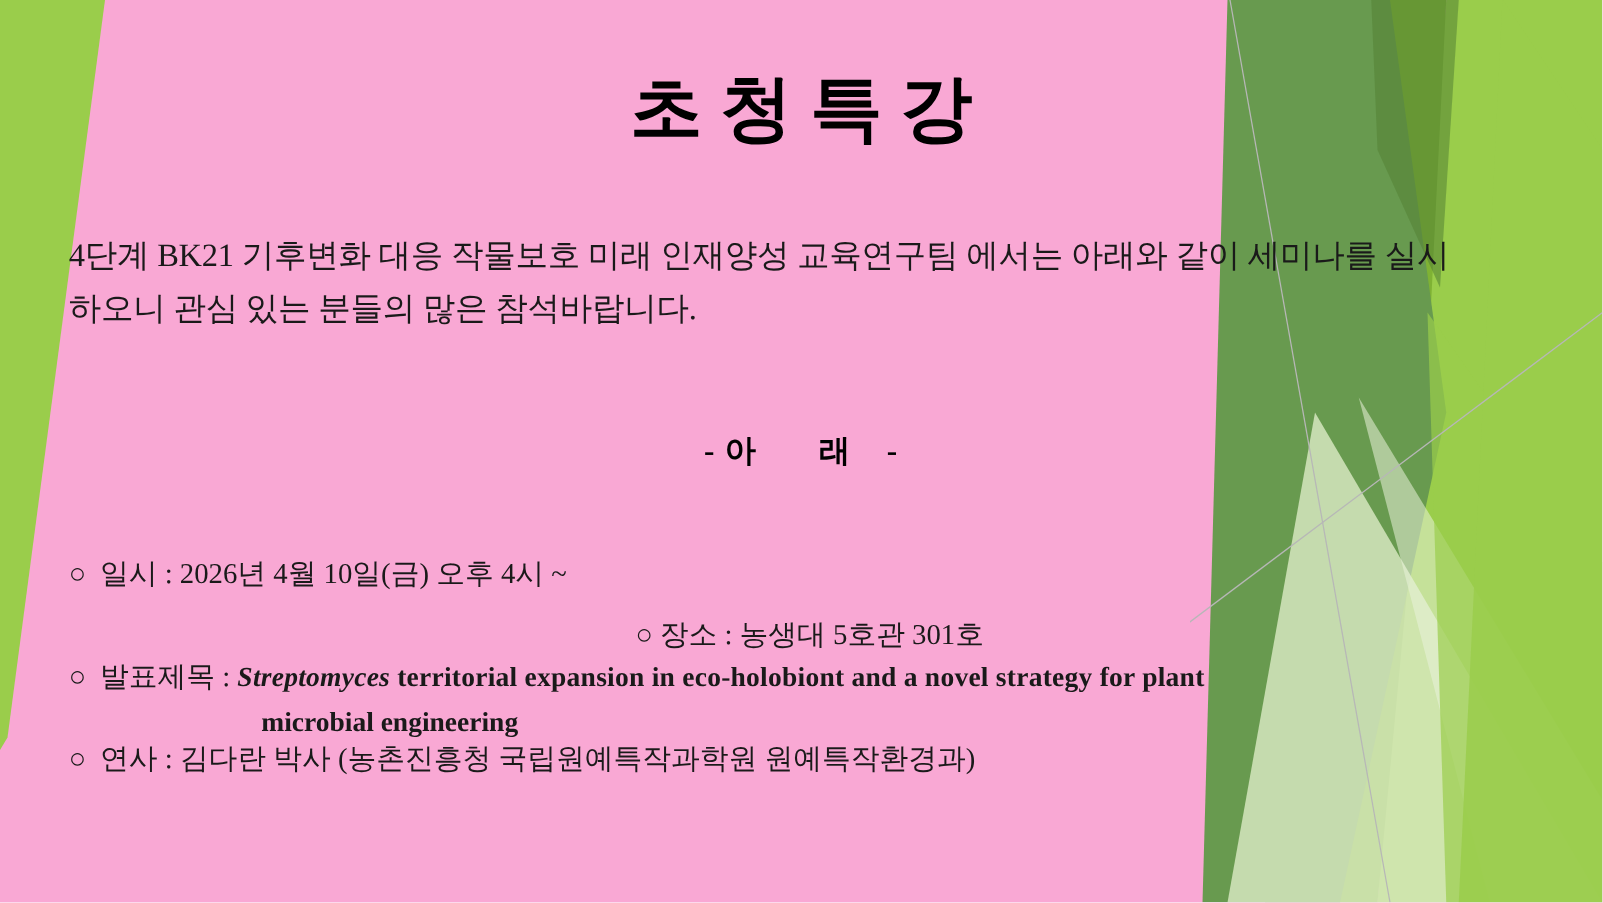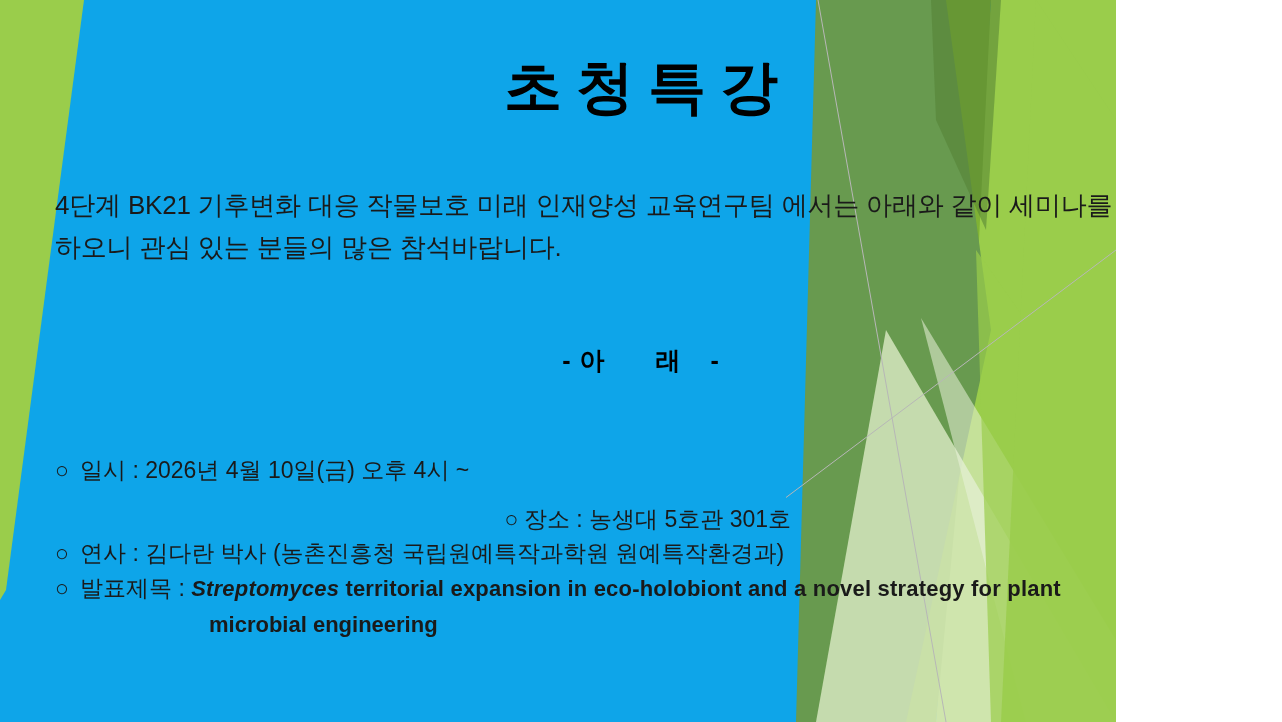--- a/index.html
+++ b/index.html
@@ -2,25 +2,25 @@
 <html><head>
 <meta charset="utf-8">
 <style>
   html, body {
     margin: 0;
     padding: 0;
     background: #ffffff;
   }
   #slide {
     position: relative;
-    width: 1116px;
+    width: 1282px;
     height: 722px;
-    background: #0ea5e9;
+    background: #f9a8d4;
     overflow: hidden;
-    font-family: Liberation Sans, sans-serif;
+    font-family: Liberation Serif, serif;
   }
   #deco-left, #deco-right {
     position: absolute;
     top: 0;
     height: 722px;
     pointer-events: none;
   }
   #deco-left { left: 0; width: 120px; }
   #deco-right { right: 0; width: 330px; }
 
@@ -63,21 +63,21 @@
     text-align: center;
     font-size: 25px;
     font-weight: bold;
     color: #000000;
     letter-spacing: 1px;
   }
   #below-marker .gap-wide { letter-spacing: 22px; }
 
   #detail-list {
     position: absolute;
-    top: 456px;
+    top: 444px;
     left: 55px;
     width: 1180px;
   }
   .detail-row {
     display: block;
     font-size: 23px;
     color: #1a1a1a;
     line-height: 1.30;
     white-space: nowrap;
   }
@@ -155,29 +155,29 @@
         <span>:</span>
         <span>2026년 4월 10일(금) 오후 4시 ~</span>
       </div>
 
       <div class="detail-row r1">
         <span class="bullet-mark">○</span><span>장소</span>
         <span>:</span>
         <span>농생대 5호관 301호</span>
       </div>
 
-      <div class="detail-row r2">
-        <span class="bullet-mark">○</span><span>연사</span>
-        <span>:</span>
-        <span>김다란 박사 (농촌진흥청 국립원예특작과학원 원예특작환경과)</span>
-      </div>
-
       <div class="detail-row r3">
         <span class="bullet-mark">○</span><span>발표제목</span>
         <span>:</span>
         <span class="talk-title"><span class="sp-genus">Streptomyces</span><span> territorial expansion in eco-holobiont and a novel strategy for plant</span></span>
         <span class="talk-cont">microbial engineering</span>
+      </div>
+
+      <div class="detail-row r2">
+        <span class="bullet-mark">○</span><span>연사</span>
+        <span>:</span>
+        <span>김다란 박사 (농촌진흥청 국립원예특작과학원 원예특작환경과)</span>
       </div>
 
 
     </div>
   </div>
 </div>
 
 </body></html>

